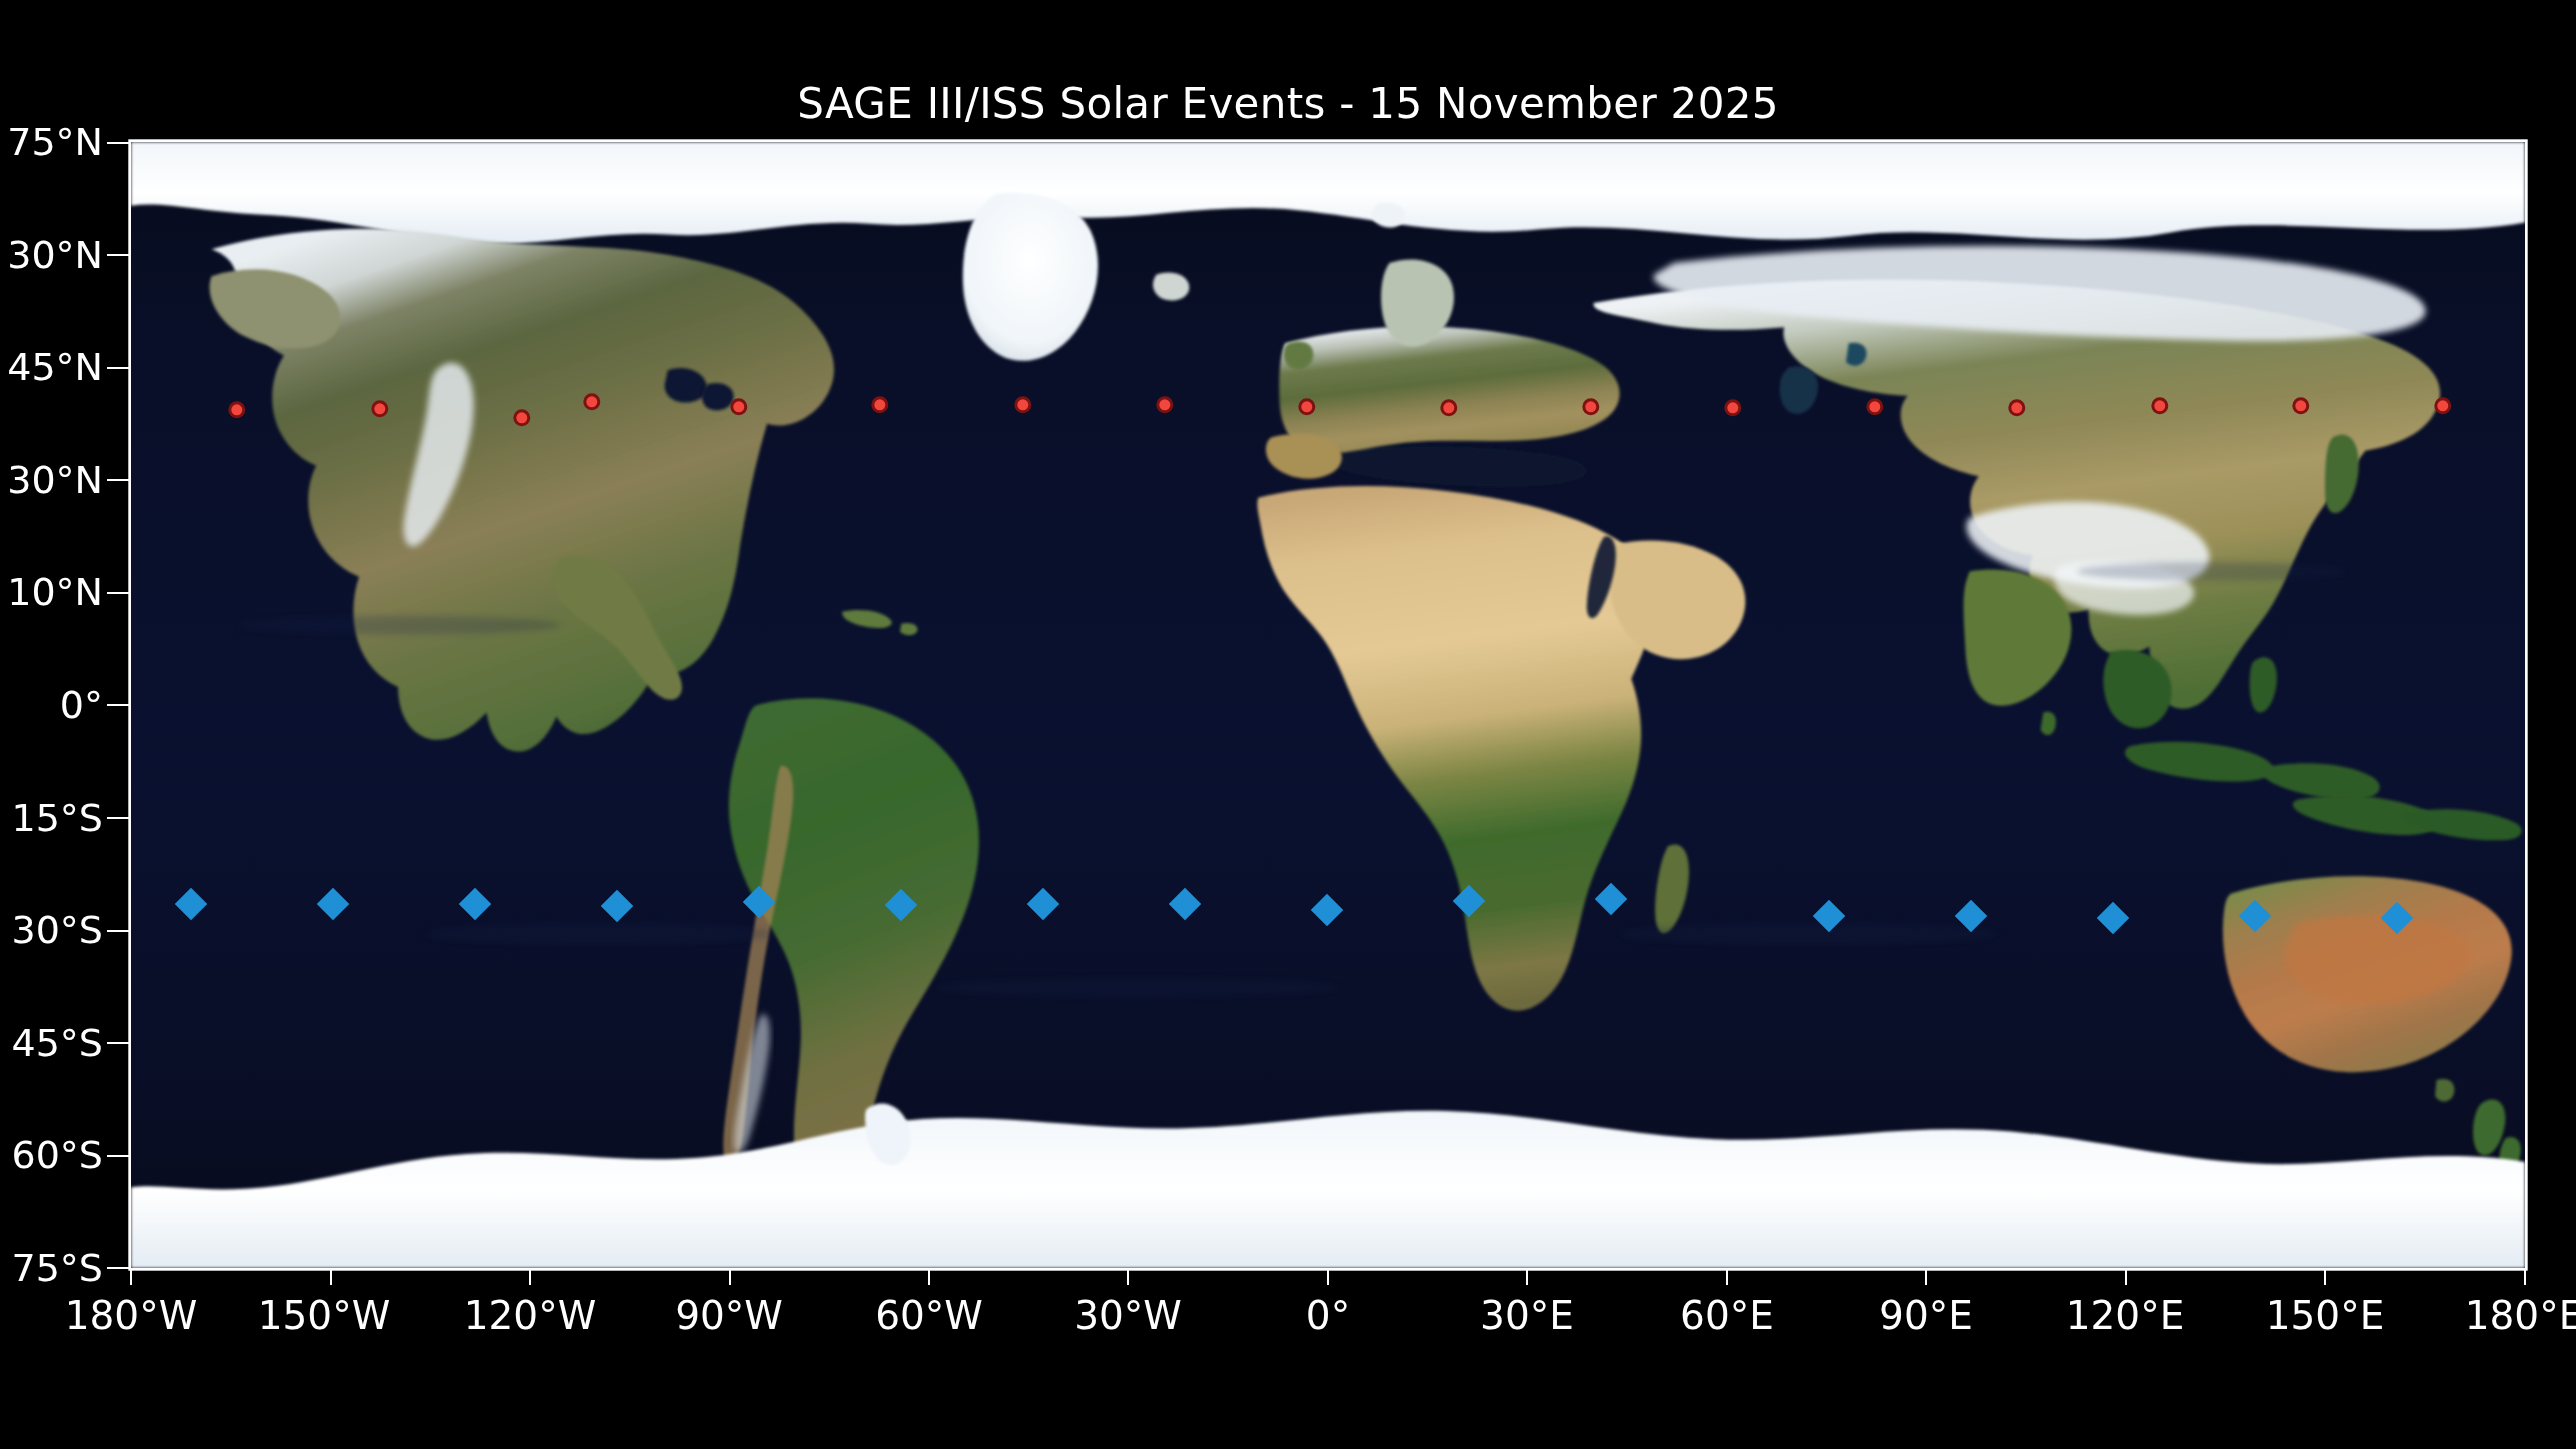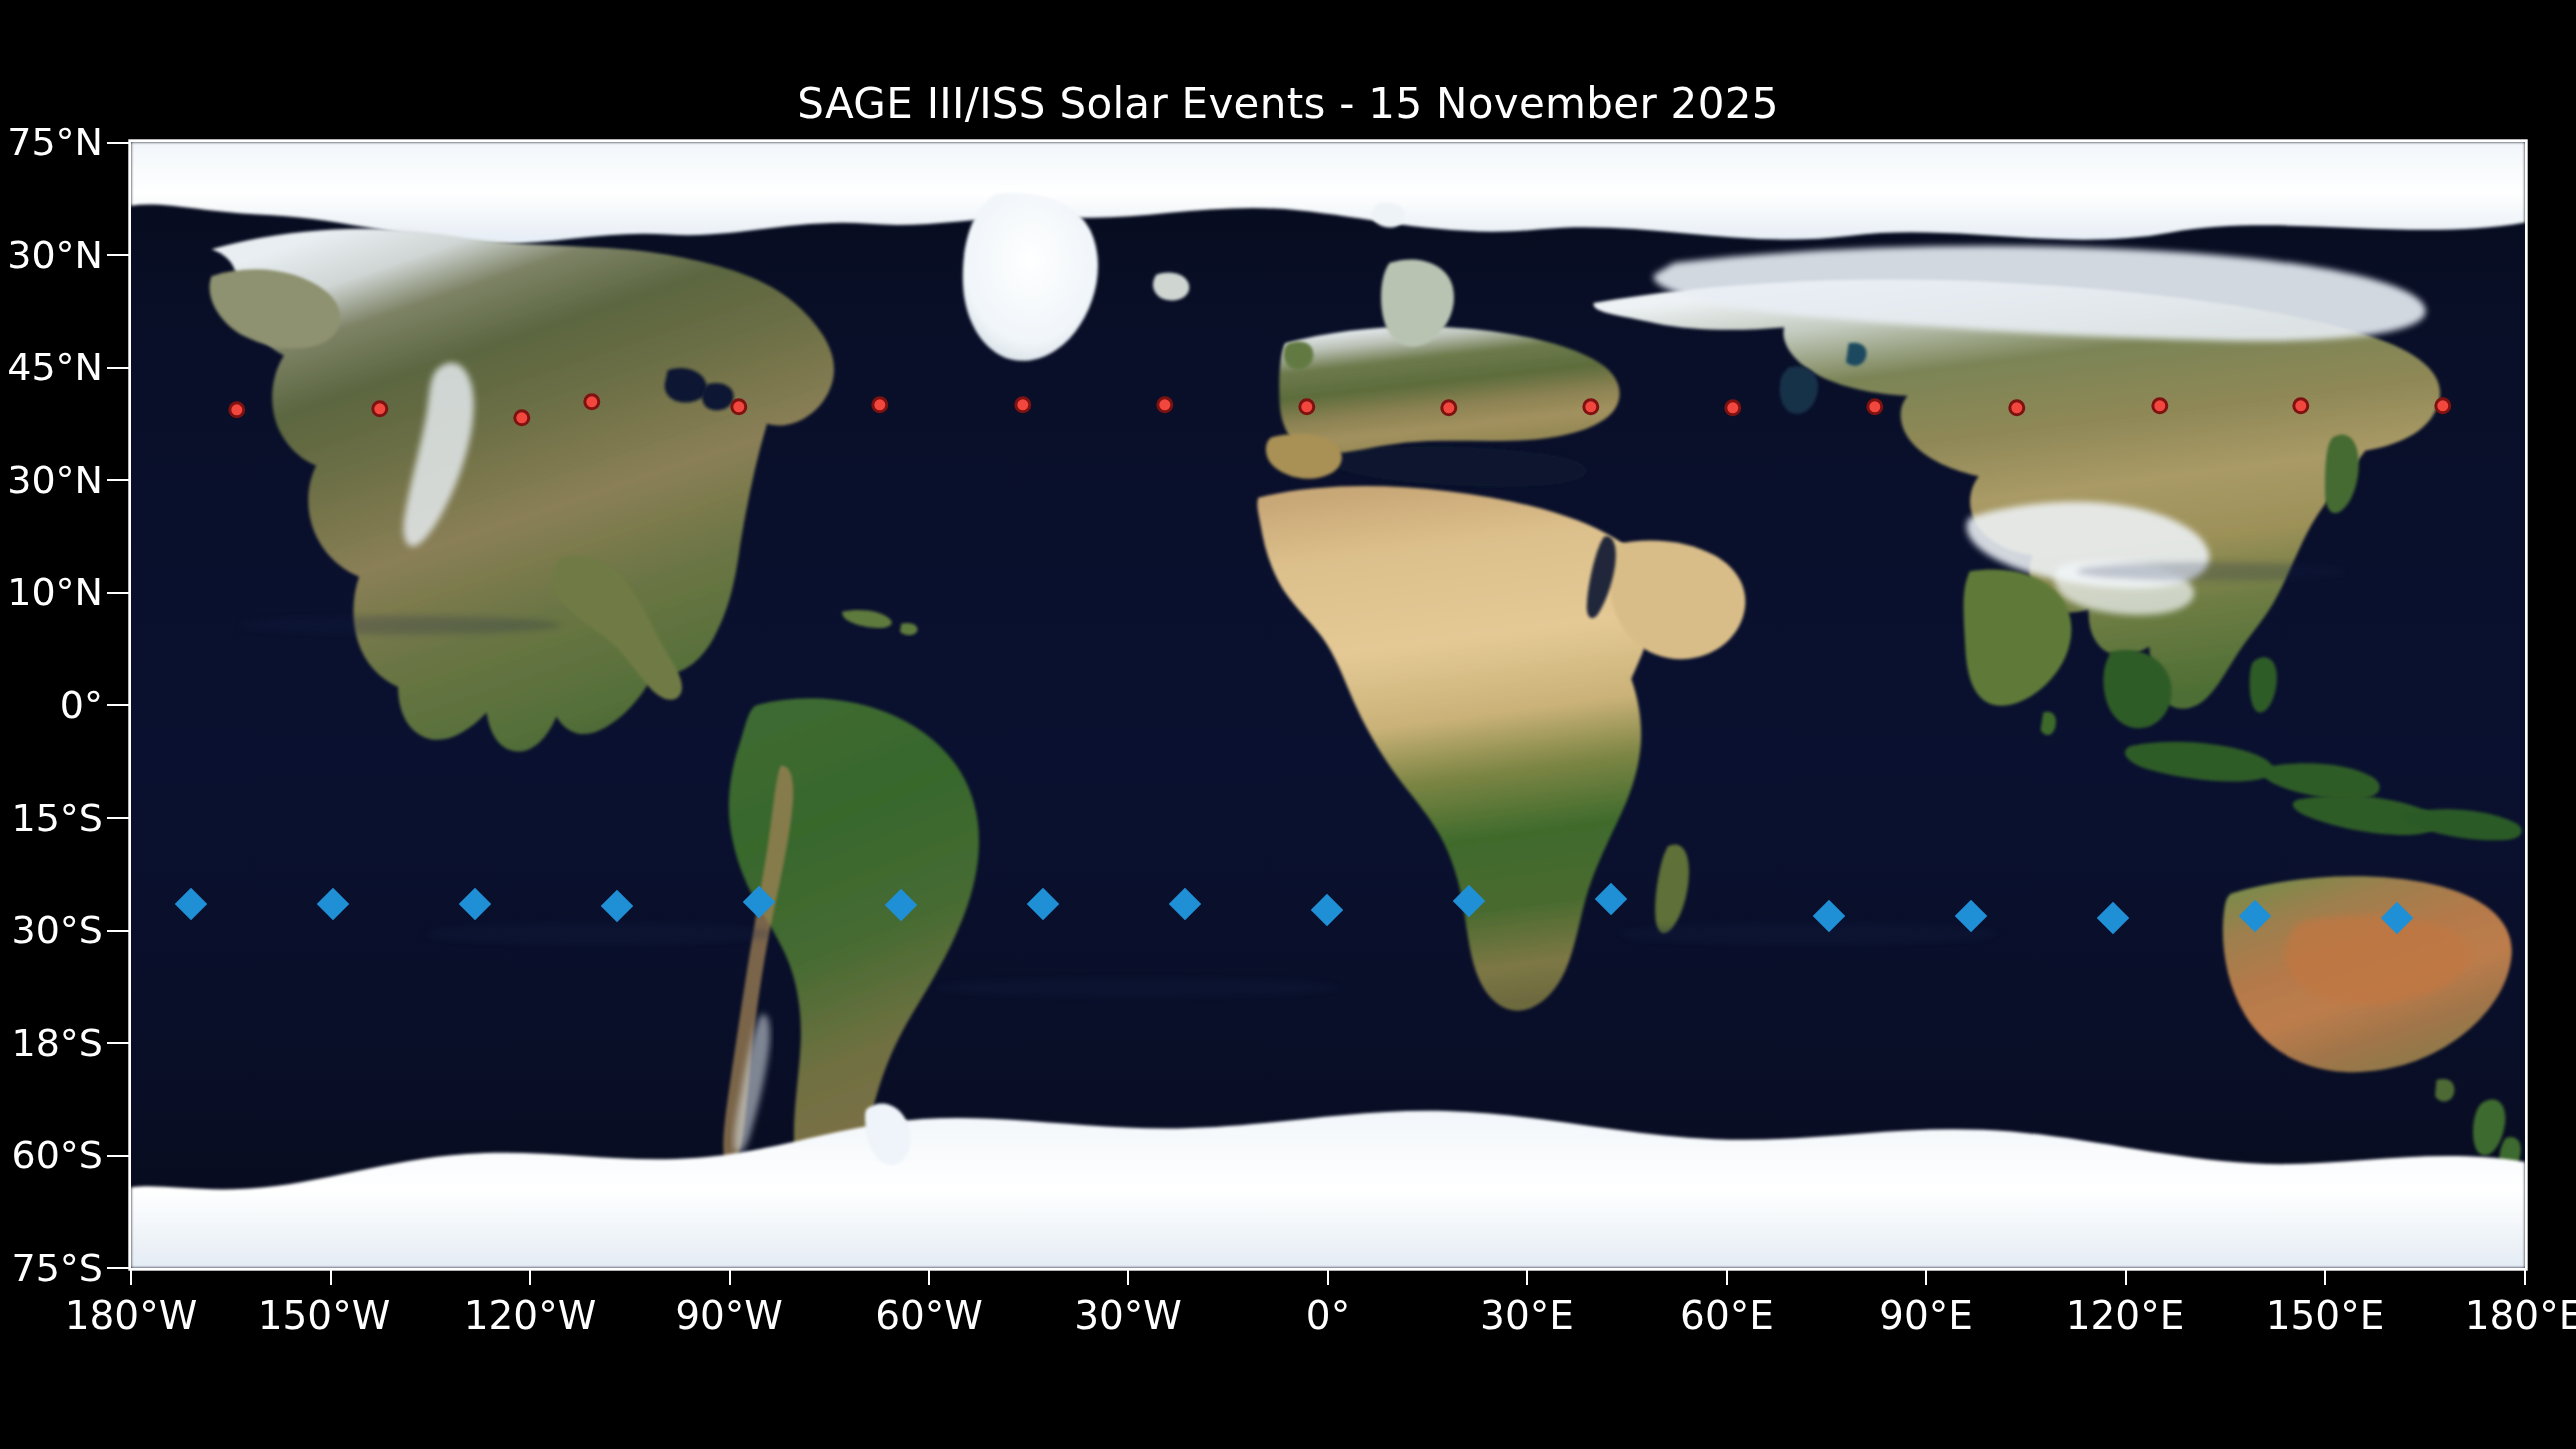--- a/index.html
+++ b/index.html
@@ -403,21 +403,21 @@
       <div class="lab-y" style="top: 480px;">30°N</div>
       <div class="tick-y" style="top: 592px;"></div>
       <div class="lab-y" style="top: 592px;">10°N</div>
       <div class="tick-y" style="top: 704px;"></div>
       <div class="lab-y" style="top: 705px;">0°</div>
       <div class="tick-y" style="top: 817px;"></div>
       <div class="lab-y" style="top: 818px;">15°S</div>
       <div class="tick-y" style="top: 930px;"></div>
       <div class="lab-y" style="top: 930px;">30°S</div>
       <div class="tick-y" style="top: 1042px;"></div>
-      <div class="lab-y" style="top: 1043px;">18°S</div>
+      <div class="lab-y" style="top: 1043px;">45°S</div>
       <div class="tick-y" style="top: 1155px;"></div>
       <div class="lab-y" style="top: 1155px;">60°S</div>
       <div class="tick-y" style="top: 1267px;"></div>
       <div class="lab-y" style="top: 1268px; margin-left: 48px;">75°S</div>
       <div class="tick-x" style="left: 130px;"></div>
       <div class="lab-x" style="left: 131px;">180°W</div>
       <div class="tick-x" style="left: 330px;"></div>
       <div class="lab-x" style="left: 324px;">150°W</div>
       <div class="tick-x" style="left: 529px;"></div>
       <div class="lab-x" style="left: 530px;">120°W</div>

